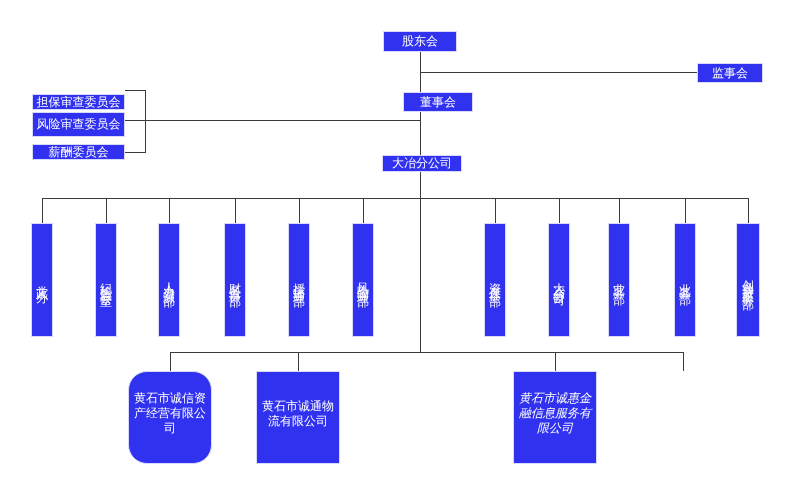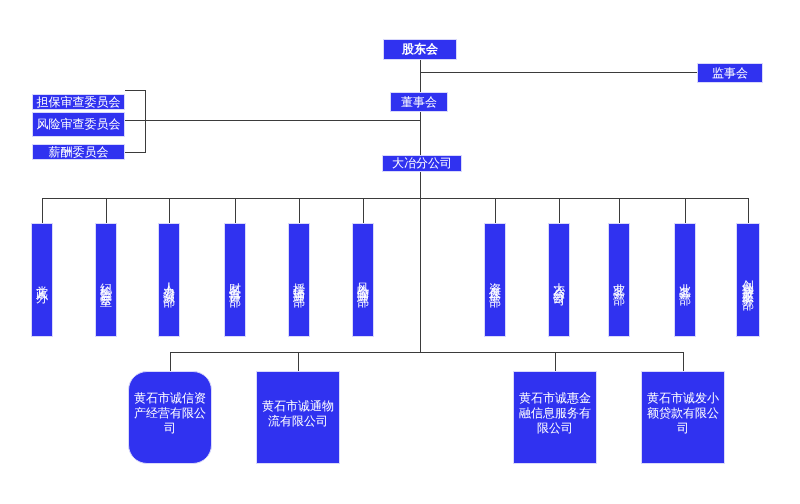--- a/index.html
+++ b/index.html
@@ -111,25 +111,25 @@
   <div class="vl" style="left:619px; top:198px; height:25px;"></div>
   <div class="vl" style="left:685px; top:198px; height:25px;"></div>
   <div class="vl" style="left:748px; top:198px; height:25px;"></div>
 
   <div class="hl" style="left:170px; top:352px; width:513px;"></div>
   <div class="vl" style="left:170px; top:352px; height:19px;"></div>
   <div class="vl" style="left:298px; top:352px; height:19px;"></div>
   <div class="vl" style="left:555px; top:352px; height:19px;"></div>
   <div class="vl" style="left:683px; top:352px; height:19px;"></div>
 
-  <div class="node wide" style="left:383px; top:39px;  width:74px; height:21px;font-weight:bold;">股东会</div>
+  <div class="node wide" style="left:383px; top:31px;  width:74px; height:21px;">股东会</div>
 
   <div class="node wide" style="left:697px; top:63px;  width:66px; height:20px;">监事会</div>
 
-  <div class="node wide" style="left:390px; top:92px;  width:58px; height:20px;">董事会</div>
+  <div class="node wide" style="left:403px; top:92px;  width:70px; height:20px;">董事会</div>
 
   <div class="node wide" style="left:382px; top:155px; width:80px; height:17px;">大冶分公司</div>
 
   <div class="node wide" style="left:32px; top:82px;  width:93px; height:16px;margin-top:12px;">担保审查委员会</div>
   <div class="node wide" style="left:32px; top:112px; width:93px; height:25px;">风险审查委员会</div>
   <div class="node wide" style="left:32px; top:144px; width:93px; height:16px;">薪酬委员会</div>
 
   <div class="vbox" style="left:31px;">
       <span>党政办</span>
     </div>
@@ -159,16 +159,15 @@
     </div>
   <div class="vbox" style="left:674px;">
       <span>业务二部</span>
     </div>
   <div class="vbox" style="left:736px; width:24px;">
       <span>创业贷款服务部</span>
     </div>
 
   <div class="cbox" style="left:128px;border-radius:19px;">黄石市诚信资产经营有限公司</div>
   <div class="cbox" style="left:256px;">黄石市诚通物流有限公司</div>
-  <div class="cbox" style="left:513px;">黄石市诚惠金融信息服务有限公司</div>
-  <div class="cbox" style="left:641px;">黄石市诚发小额贷款有限公司</div>
+  <div class="cbox" style="left:513px;font-style:italic;">黄石市诚惠金融信息服务有限公司</div>
 
 </div>
 
 </body></html>

